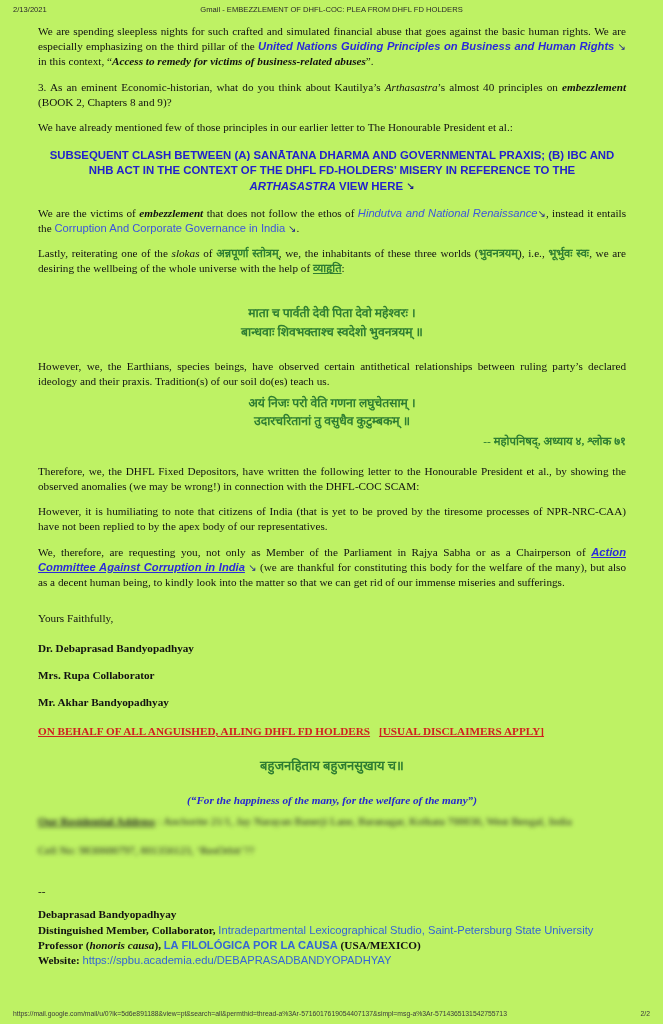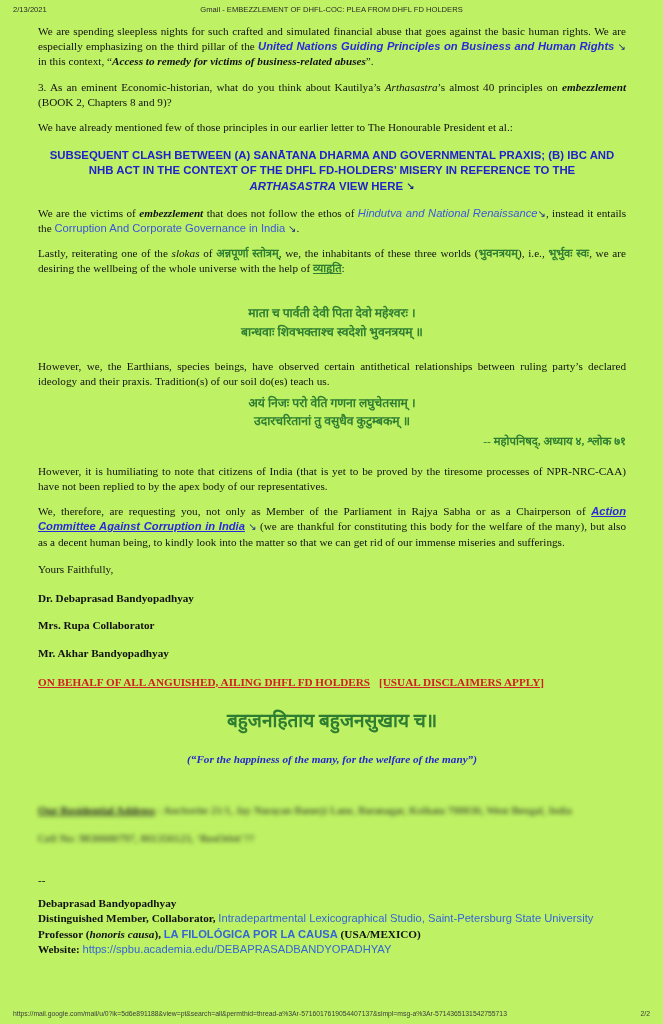--- a/index.html
+++ b/index.html
@@ -22,22 +22,22 @@
   .it{font-style:italic;}
   .b{font-weight:bold;}
   .green-dev{color:#2e7d32;font-weight:bold;}
   .green-ul{text-decoration:underline;}
   .verse{color:#2e7d32;font-weight:bold;text-align:center;font-size:12.2px;line-height:1.5;margin:4px 0;}
   .verse-attr{color:#2e7d32;font-weight:bold;text-align:right;font-size:11.4px;margin:2px 0 14px 0;}
   .sig-name{font-weight:bold;margin:0 0 12px 0;}
   .red-line{color:#d02020;font-weight:bold;margin:14px 0 18px 0;}
   .red-line span{text-decoration:underline;}
   .gap-left{margin-left:9px;}
-  .blessing{color:#2e7d32;font-weight:bold;text-align:center;font-size:19px;margin:16px 0 18px 0;}
-  .translation{color:#2626d0;font-weight:bold;font-style:italic;text-align:center;margin:0 0 36px 0;}
+  .blessing{color:#2e7d32;font-weight:bold;text-align:center;font-size:13px;margin:16px 0 18px 0;}
+  .translation{color:#2626d0;font-weight:bold;font-style:italic;text-align:center;margin:0 0 6px 0;}
   .blurred{filter:blur(2.1px);color:#222;margin-bottom:13px;}
   .blurred .lbl{font-weight:bold;text-decoration:underline;}
   .dashes{margin:26px 0 8px 0;}
   .sigblock{line-height:1.38;}
   .print-footer{position:absolute;bottom:6px;left:13px;right:13px;display:flex;
         justify-content:space-between;font-family:"Liberation Sans",sans-serif;
         font-size:6.8px;color:#3b3b3b;}
   .vgap1{height:14px;}
 </style>
 </head>
@@ -84,30 +84,31 @@
     <div class="vgap1"></div>
 
     <p style="margin-bottom:2px;">However, we, the Earthians, species beings, have observed certain antithetical relationships between ruling party’s declared ideology and their praxis. Tradition(s) of our soil do(es) teach us.</p>
 
     <div class="verse">
       <div>अयं निजः परो वेति गणना लघुचेतसाम् ।</div>
       <div>उदारचरितानां तु वसुधैव कुटुम्बकम् ॥</div>
     </div>
     <div class="verse-attr">-- महोपनिषद्, अध्याय ४, श्लोक ७१</div>
 
+    <p>Therefore, we, the DHFL Fixed Depositors, have written the following letter to the Honourable President et al., by showing the observed anomalies (we may be wrong!) in connection with the DHFL-COC SCAM:</p>
 
 
     <p>However, it is humiliating to note that citizens of India (that is yet to be proved by the tiresome processes of NPR-NRC-CAA) have not been replied to by the apex body of our representatives.</p>
 
     <p>
       <span>We, therefore, are requesting you, not only as Member of the Parliament in Rajya Sabha or as a Chairperson of </span><span class="slink bold-italic" style="text-decoration:underline;">Action Committee Against Corruption in India</span>
       <span class="arrow">↘</span><span> (we are thankful for constituting this body for the welfare of the many), but also as a decent human being, to kindly look into the matter so that we can get rid of our immense miseries and sufferings.</span>
     </p>
 
-    <p style="margin-top:12px;margin-bottom:14px;">Yours Faithfully,</p>
+    <p style="margin-top:21px;margin-bottom:14px;">Yours Faithfully,</p>
 
     <p class="sig-name">Dr. Debaprasad Bandyopadhyay</p>
     <p class="sig-name">Mrs. Rupa Collaborator</p>
     <p class="sig-name">Mr. Akhar Bandyopadhyay</p>
 
     <div class="red-line">
       <span>ON BEHALF OF ALL ANGUISHED, AILING DHFL FD HOLDERS</span><span class="gap-left">[USUAL DISCLAIMERS APPLY]</span>
     </div>
 
     <div class="blessing">बहुजनहिताय बहुजनसुखाय च॥</div>

